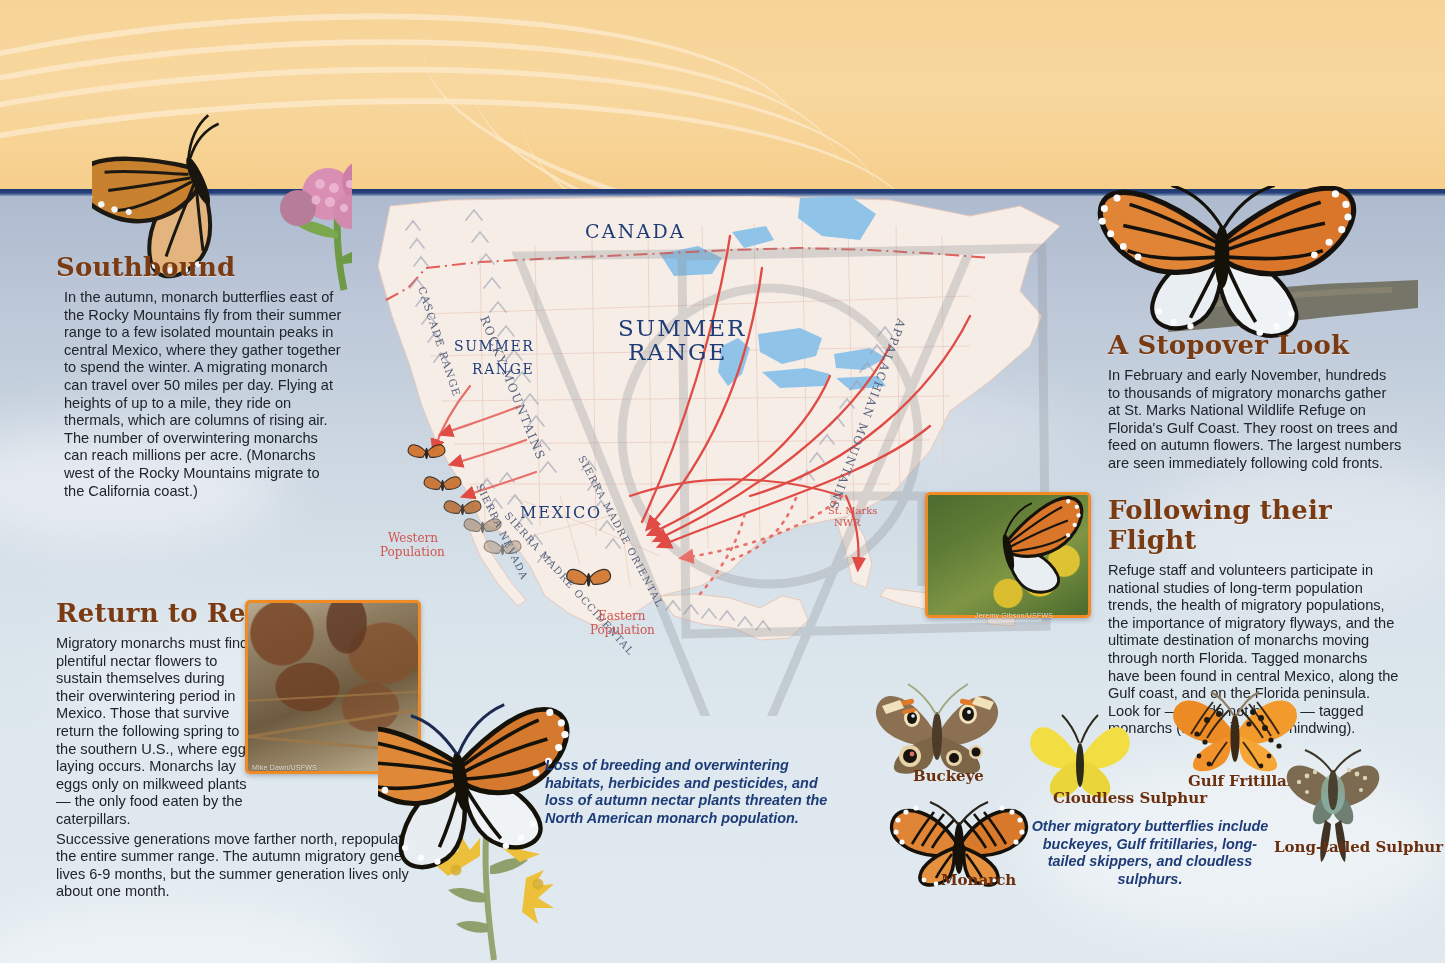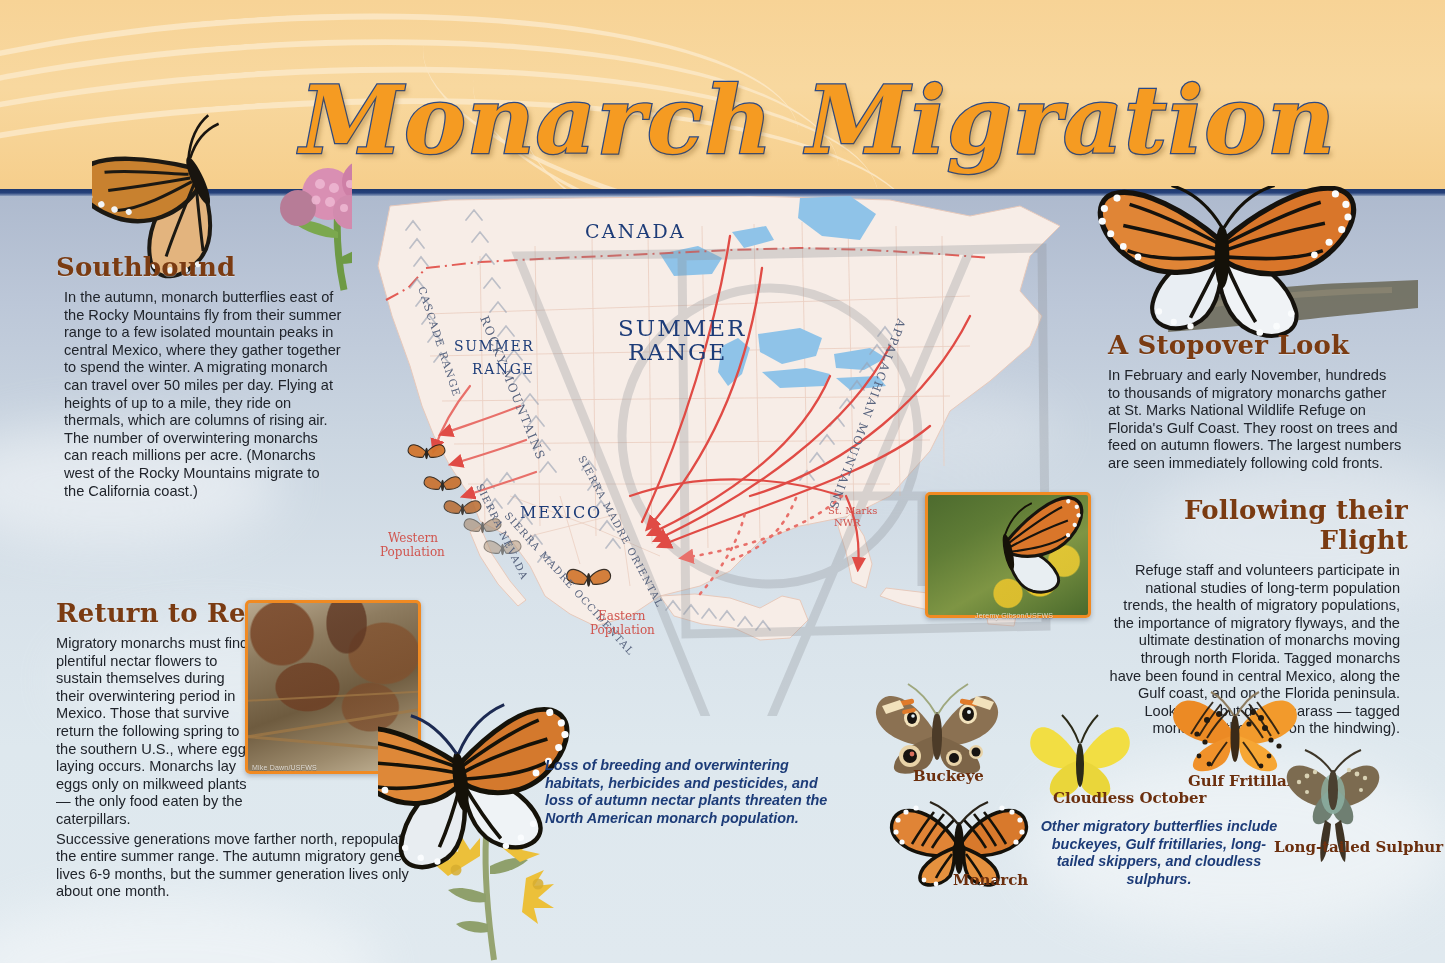--- a/index.html
+++ b/index.html
@@ -70,32 +70,32 @@
   #southbound{left:56px;top:252px;width:300px;}
   #southbound .body{width:278px;margin-left:8px;}
 
   #repopulate{left:56px;top:598px;width:400px;}
   #repopulate .body.narrow{width:200px;}
   #repopulate .body.wide{width:390px;}
 
   #stopover{left:1108px;top:330px;width:300px;}
   #stopover .body{width:294px;}
 
-  #flight{left:1108px;top:495px;width:300px;text-align:right;}
+  #flight{left:1108px;top:495px;width:300px;}
   #flight .body{width:292px;}
 
   .caption-italic{
     position:absolute;left:545px;top:757px;width:300px;
     font-family:"Liberation Sans",sans-serif;font-style:italic;font-weight:700;
     font-size:14.4px;line-height:17.6px;color:#1D3C78;text-align:left;
   }
   .caption-italic2{
     position:absolute;left:1025px;top:818px;width:250px;
     font-family:"Liberation Sans",sans-serif;font-style:italic;font-weight:700;
-    font-size:14.4px;line-height:17.6px;color:#1D3C78;text-align:center;margin-left:9px;
+    font-size:14.4px;line-height:17.6px;color:#1D3C78;text-align:center;
   }
 
   
   .photo{position:absolute;border:3px solid #F08A22;border-radius:5px;overflow:hidden;
          box-shadow:0 2px 5px rgba(40,50,70,.3);}
   #photo-roost{left:245px;top:600px;width:170px;height:168px;
     background:
       radial-gradient(ellipse at 20% 18%,rgba(120,70,40,.85) 0 16%,transparent 17%),
       radial-gradient(ellipse at 58% 12%,rgba(95,55,35,.8) 0 14%,transparent 15%),
       radial-gradient(ellipse at 80% 30%,rgba(130,80,45,.75) 0 18%,transparent 19%),
@@ -332,21 +332,20 @@
   </div>
 
   <div class="banner">
     <div class="swoop s1"></div>
     <div class="swoop s2"></div>
     <div class="swoop s3"></div>
     <div class="swoop s4"></div>
     <div class="swoop s5"></div>
     <div class="swoop s6"></div>
     <div class="swoop s7"></div>
-    <div class="title">Monarch Migration</div>
   </div>
   <div class="banner-rule"></div>
 
   <svg class="deco" style="left:92px;top:72px;" width="260" height="220" viewBox="0 0 260 220">
 
     <path d="M252,218 C246,190 244,160 246,132" stroke="#6E9A45" stroke-width="7" fill="none"></path>
     <path d="M246,160 C228,150 214,146 200,150 C214,160 230,166 246,166 Z" fill="#7BA84E"></path>
     <path d="M248,186 C264,176 276,174 288,178 C276,188 262,192 248,192 Z" fill="#6E9A45"></path>
 
     <g>
@@ -604,21 +603,21 @@
 
   <svg class="specimen" style="left:1022px;top:713px;" width="116" height="92" viewBox="0 0 116 92">
     <path d="M56,44 C38,16 18,6 10,22 C2,40 22,56 48,56 C52,56 55,52 56,46 Z" fill="#F2DE43"></path>
     <path d="M60,44 C78,16 98,6 106,22 C114,40 94,56 68,56 C64,56 61,52 60,46 Z" fill="#F2DE43"></path>
     <path d="M54,48 C38,54 26,66 28,78 C30,88 48,86 56,74 C58,66 57,56 54,48 Z" fill="#EAD63A"></path>
     <path d="M62,48 C78,54 90,66 88,78 C86,88 68,86 60,74 C58,66 59,56 62,48 Z" fill="#EAD63A"></path>
     <ellipse cx="58" cy="52" rx="4" ry="22" fill="#2B2A18"></ellipse>
     <path d="M57,30 C52,16 46,8 40,2" stroke="#2B2A18" stroke-width="2" fill="none"></path>
     <path d="M59,30 C64,16 70,8 76,2" stroke="#2B2A18" stroke-width="2" fill="none"></path>
   </svg>
-  <div class="spec-label" style="left:1053px;top:789px;">Cloudless October</div>
+  <div class="spec-label" style="left:1053px;top:789px;">Cloudless Sulphur</div>
 
   <svg class="specimen" style="left:1165px;top:690px;" width="140" height="90" viewBox="0 0 140 90">
     <path d="M68,42 C48,12 20,2 10,18 C2,34 20,50 50,54 C58,54 65,50 68,44 Z" fill="#EC8A24"></path>
     <path d="M72,42 C92,12 120,2 130,18 C138,34 120,50 90,54 C82,54 75,50 72,44 Z" fill="#F29A2C"></path>
     <path d="M66,46 C48,52 30,62 28,74 C26,84 48,84 60,72 C66,64 67,54 66,46 Z" fill="#F0912A"></path>
     <path d="M74,46 C92,52 110,62 112,74 C114,84 92,84 80,72 C74,64 73,54 74,46 Z" fill="#F6A634"></path>
 
     <g stroke="#221A10" stroke-width="2" fill="none" opacity=".9">
       <path d="M64,20 C56,28 48,38 42,48"></path>
         <path d="M56,14 C48,24 40,36 34,46"></path>
@@ -705,17 +704,17 @@
         <circle cx="132" cy="42" r="2.6"></circle>
       <circle cx="40" cy="80" r="2.4"></circle>
         <circle cx="52" cy="84" r="2.4"></circle>
       <circle cx="110" cy="80" r="2.4"></circle>
         <circle cx="98" cy="84" r="2.4"></circle>
     </g>
     <ellipse cx="75" cy="48" rx="5" ry="26" fill="#15110A"></ellipse>
     <path d="M74,24 C66,14 56,6 46,2" stroke="#2A241A" stroke-width="2.4" fill="none"></path>
     <path d="M76,24 C84,14 94,6 104,2" stroke="#2A241A" stroke-width="2.4" fill="none"></path>
   </svg>
-  <div class="spec-label" style="left:941px;top:871px;margin-left:12px;">Monarch</div>
+  <div class="spec-label" style="left:941px;top:871px;">Monarch</div>
 
   <div class="caption-italic2">Other migratory butterflies include buckeyes, Gulf fritillaries, long-tailed skippers, and cloudless sulphurs.</div>
 
 </div>
 
 </body></html>

